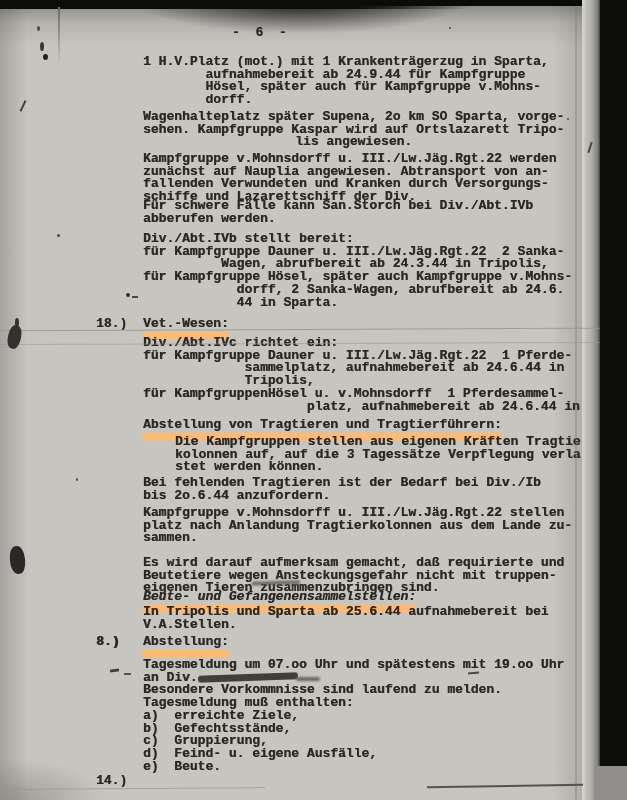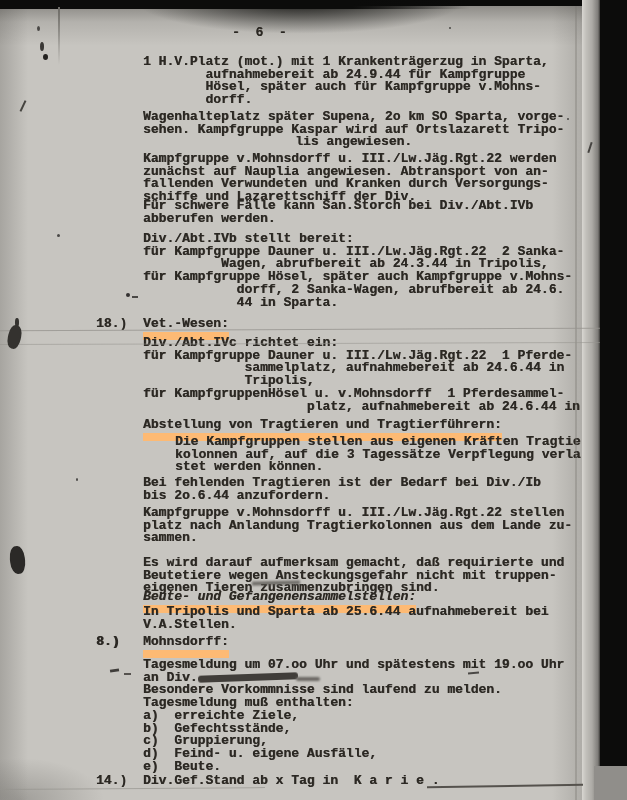--- a/index.html
+++ b/index.html
@@ -78,33 +78,32 @@
 sammen.</div>
   <div class="tw" style="left:143px;top:549px;margin-top:8px;">Es wird darauf aufmerksam gemacht, daß requirierte und
 Beutetiere wegen Ansteckungsgefahr nicht mit truppen-
 eigenen Tieren zusammenzubringen sind.</div>
 
   <div class="tw" style="left:143px;top:591px;font-style:italic;"><span class="uh">Beute- und Gefangenensammelstellen:</span></div>
   <div class="tw" style="left:143px;top:606px;">In Tripolis und Sparta ab 25.6.44 aufnahmebereit bei
 V.A.Stellen.</div>
 
   <div class="tw" style="left:96px;top:636px;text-shadow:0.8px 0.2px 0.4px rgba(30,27,23,0.9);">8.)</div>
-  <div class="tw" style="left:143px;top:636px;"><span class="uh">Mohnsdorff:</span></div>
+  <div class="tw" style="left:143px;top:636px;"><span class="uh">Abstellung:</span></div>
   <div class="tw list-block" style="left:143px;top:659px;">Tagesmeldung um 07.oo Uhr und spätestens mit 19.oo Uhr
 an Div.
 Besondere Vorkommnisse sind laufend zu melden.
 Tagesmeldung muß enthalten:
 a)  erreichte Ziele,
 b)  Gefechtsstände,
 c)  Gruppierung,
 d)  Feind- u. eigene Ausfälle,
 e)  Beute.</div>
 
   <div class="tw" style="left:96px;top:775px;">14.)</div>
-  <div class="tw" style="left:143px;top:775px;">Div.Gef.Stand ab x Tag in  K a r i e .</div>
 
   <div class="art topbar"></div>
   <div class="art topbar2"></div>
   <div class="art foldline"></div>
   <div class="art edgestrip"></div>
   <div class="art blackedge"></div>
   <div class="art brcorner"></div>
 
   <div class="art scanline" style="left:0;top:329px;width:600px;transform:rotate(-0.25deg);opacity:.8;"></div>
   <div class="art scanline" style="left:0;top:343px;width:600px;transform:rotate(-0.2deg);opacity:.55;"></div>

